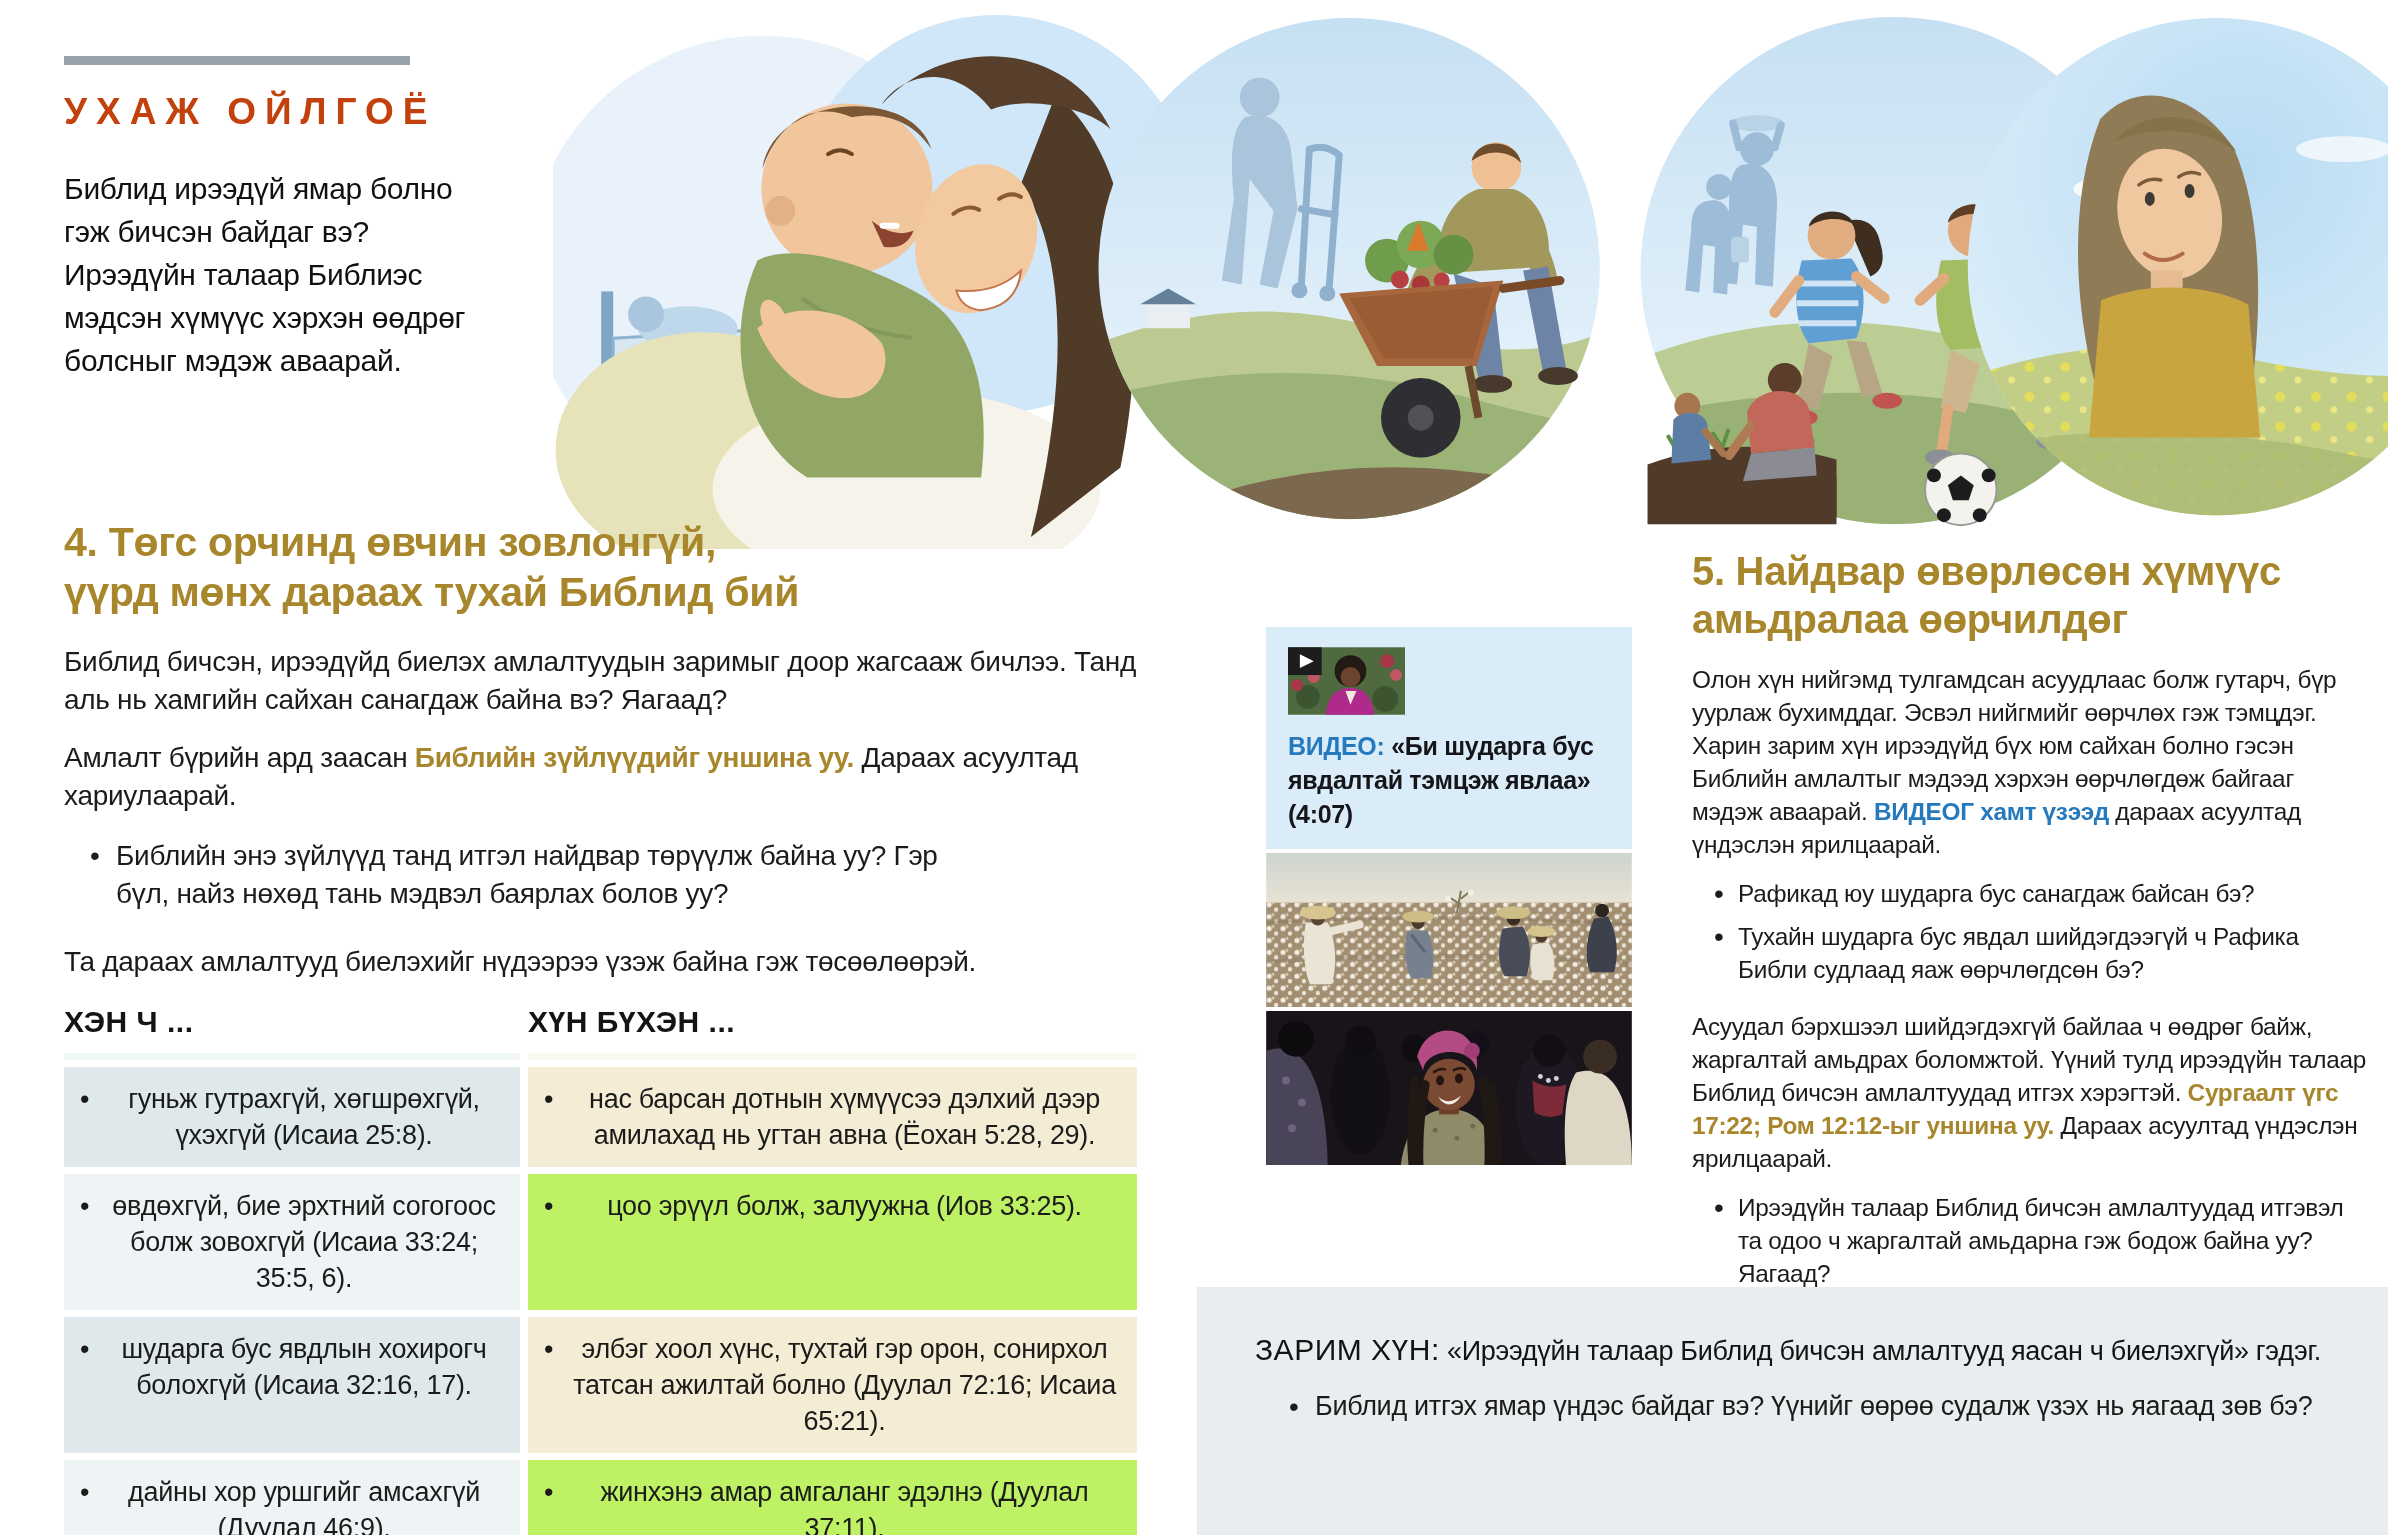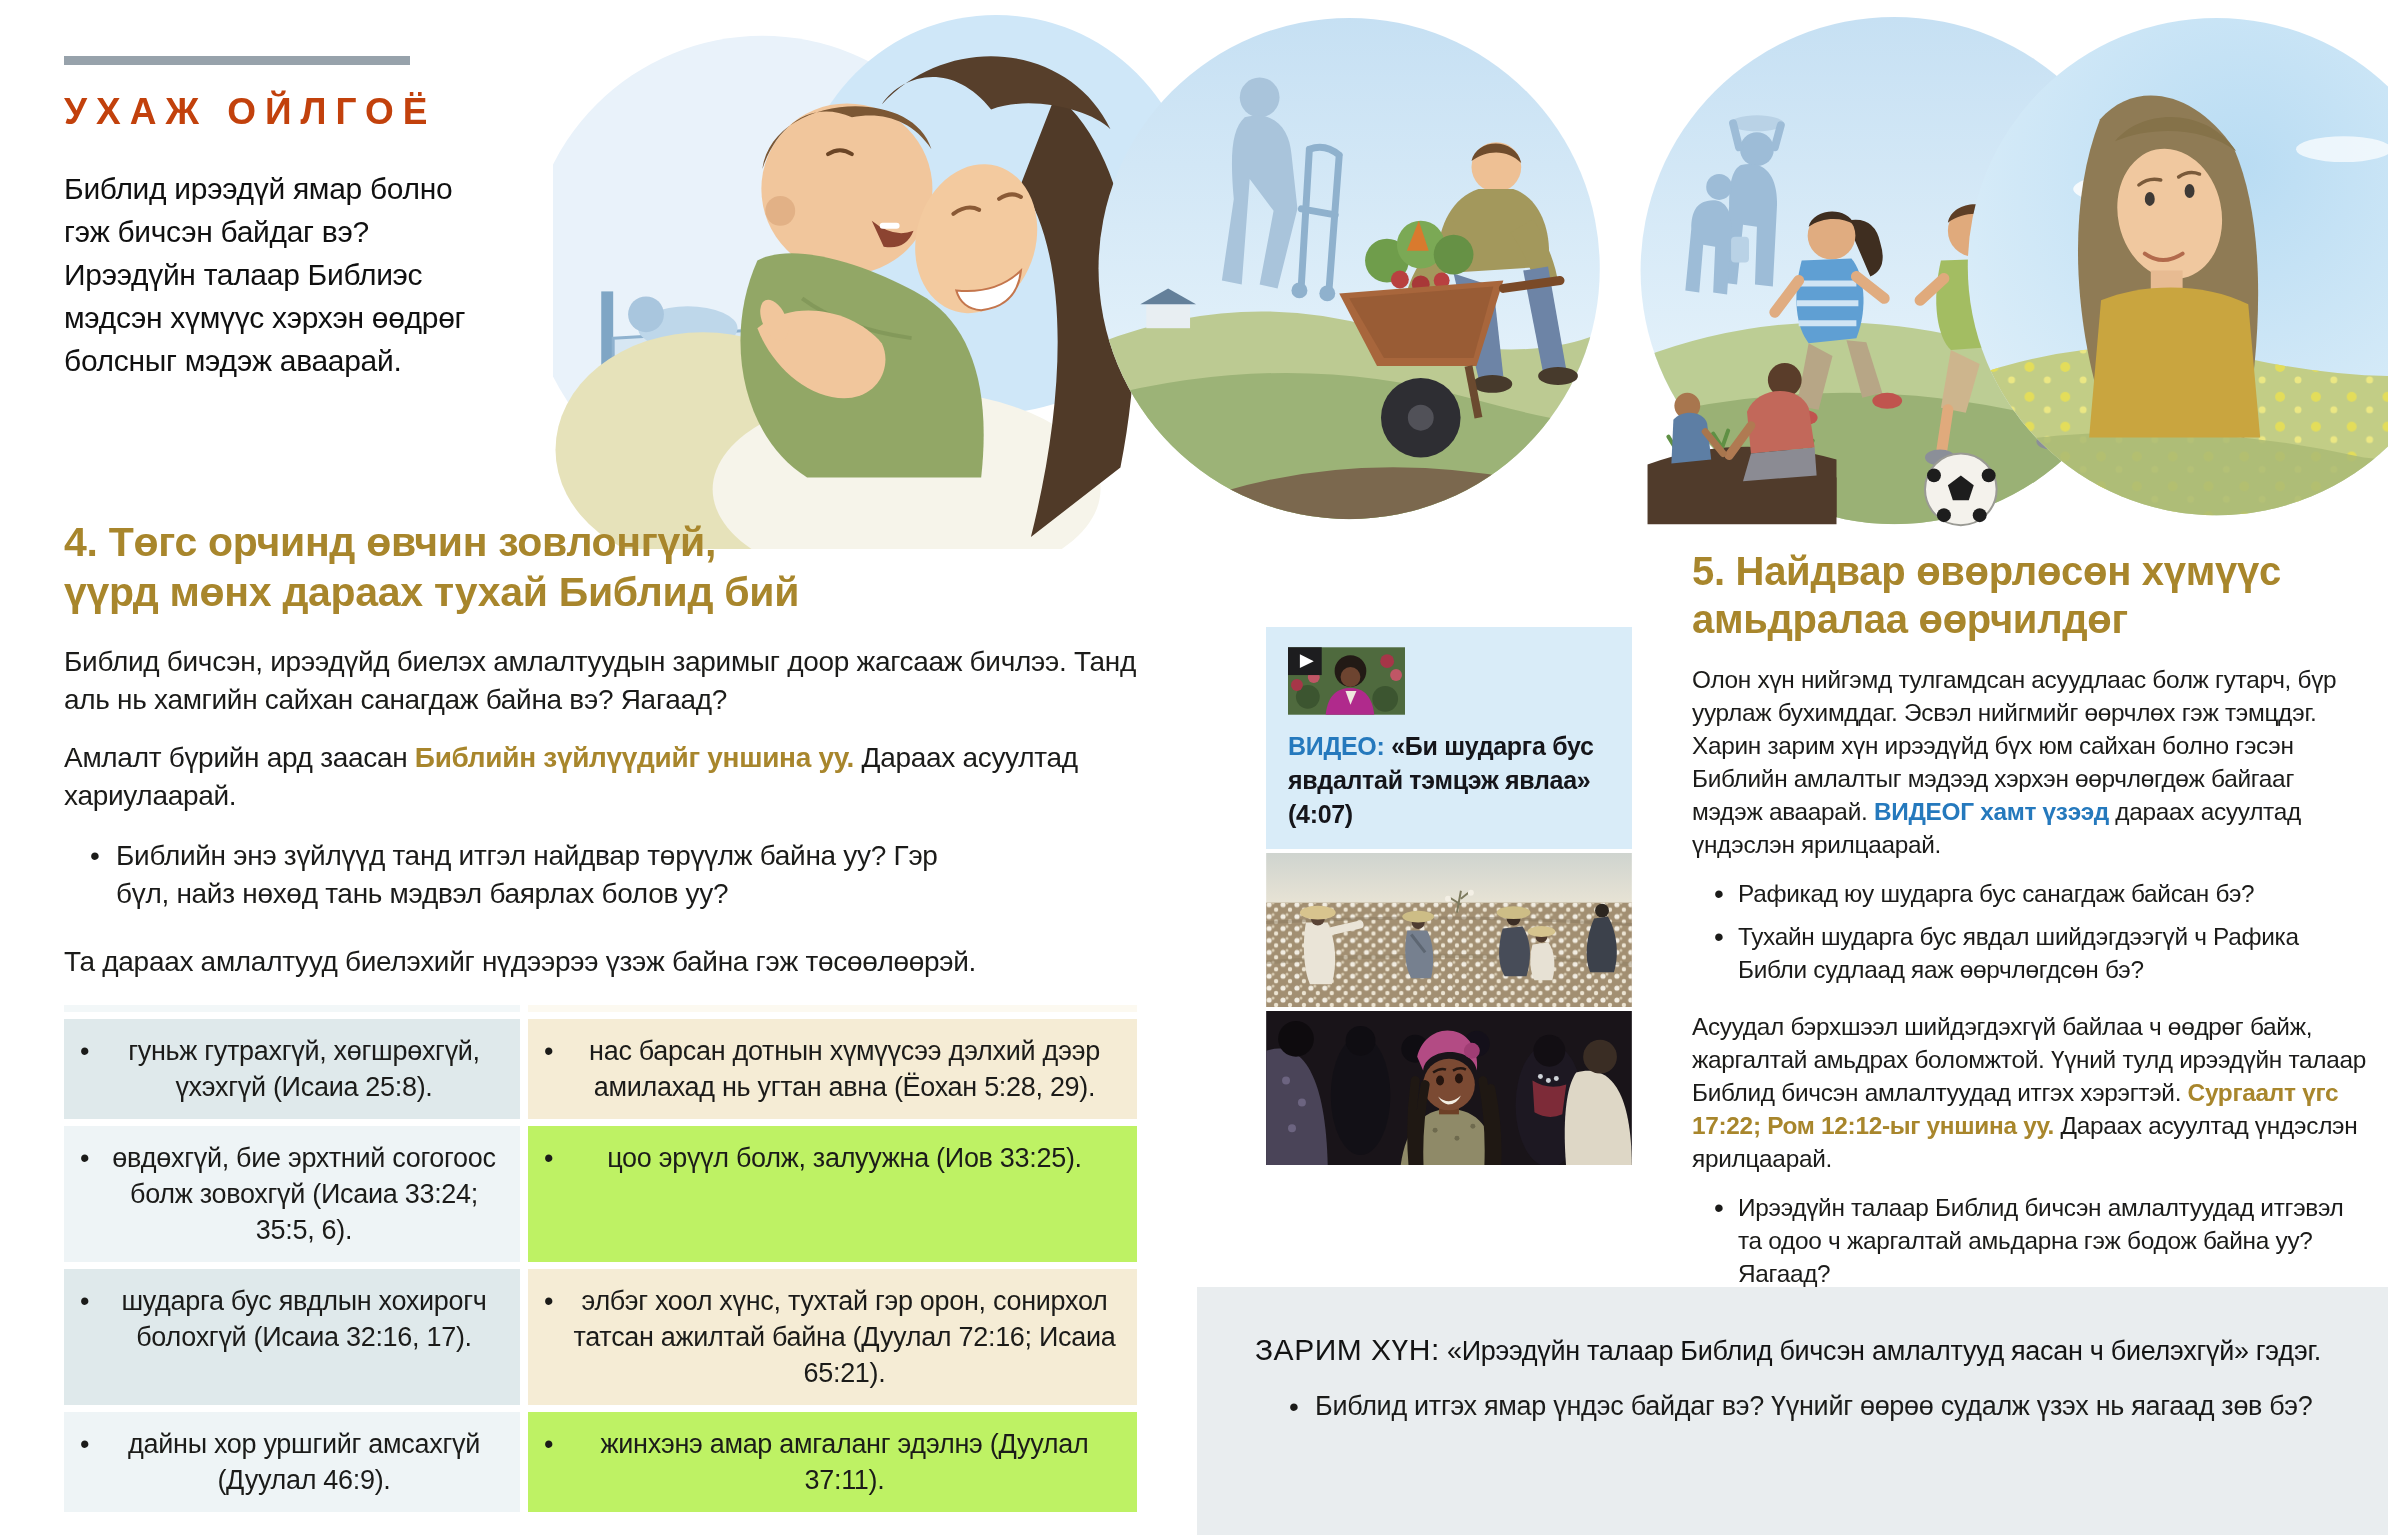--- a/index.html
+++ b/index.html
@@ -290,20 +290,24 @@
     <span>үүрд мөнх дараах тухай Библид бий</span>
   </h2>
   <p class="body-p p1">Библид бичсэн, ирээдүйд биелэх амлалтуудын заримыг доор жагсааж бичлээ. Танд аль нь хамгийн сайхан санагдаж байна вэ? Яагаад?</p>
   <p class="body-p p2"><span>Амлалт бүрийн ард заасан </span><span class="gold-link">Библийн зүйлүүдийг уншина уу.</span><span> Дараах асуултад хариулаарай.</span></p>
   <ul class="dots">
     <li class="bullet-narrow">Библийн энэ зүйлүүд танд итгэл найдвар төрүүлж байна уу? Гэр бүл, найз нөхөд тань мэдвэл баярлах болов уу?</li>
   </ul>
   <p class="body-p p3">Та дараах амлалтууд биелэхийг нүдээрээ үзэж байна гэж төсөөлөөрэй.</p>
 
   <div class="ptable">
+    <div class="hdr">
+      <div>ХЭН Ч ...</div>
+      <div>ХҮН БҮХЭН ...</div>
+    </div>
     <div class="strip">
         <div class="l"></div>
         <div class="r"></div>
       </div>
     <div class="rows">
       <div class="pcell row-odd col-l">
           <span class="cell-in">гуньж гутрахгүй, хөгшрөхгүй, үхэхгүй (Исаиа 25:8).</span>
         </div>
       <div class="pcell row-odd col-r">
           <span class="cell-in">нас барсан дотнын хүмүүсээ дэлхий дээр амилахад нь угтан авна (Ёохан 5:28, 29).</span>
@@ -311,21 +315,21 @@
       <div class="pcell row-even col-l">
           <span class="cell-in">өвдөхгүй, бие эрхтний согогоос болж зовохгүй (Исаиа 33:24; 35:5, 6).</span>
         </div>
       <div class="pcell row-even col-r">
           <span class="cell-in">цоо эрүүл болж, залуужна (Иов 33:25).</span>
         </div>
       <div class="pcell row-odd col-l">
           <span class="cell-in">шударга бус явдлын хохирогч болохгүй (Исаиа 32:16, 17).</span>
         </div>
       <div class="pcell row-odd col-r">
-          <span class="cell-in">элбэг хоол хүнс, тухтай гэр орон, сонирхол татсан ажилтай байна (Дуулал 72:16; Исаиа 65:21).</span>
+          <span class="cell-in">элбэг хоол хүнс, тухтай гэр орон, сонирхол татсан ажилтай болно (Дуулал 72:16; Исаиа 65:21).</span>
         </div>
       <div class="pcell row-even col-l">
           <span class="cell-in">дайны хор уршгийг амсахгүй (Дуулал 46:9).</span>
         </div>
       <div class="pcell row-even col-r">
           <span class="cell-in">жинхэнэ амар амгаланг эдэлнэ (Дуулал 37:11).</span>
         </div>
 
     </div>
 

